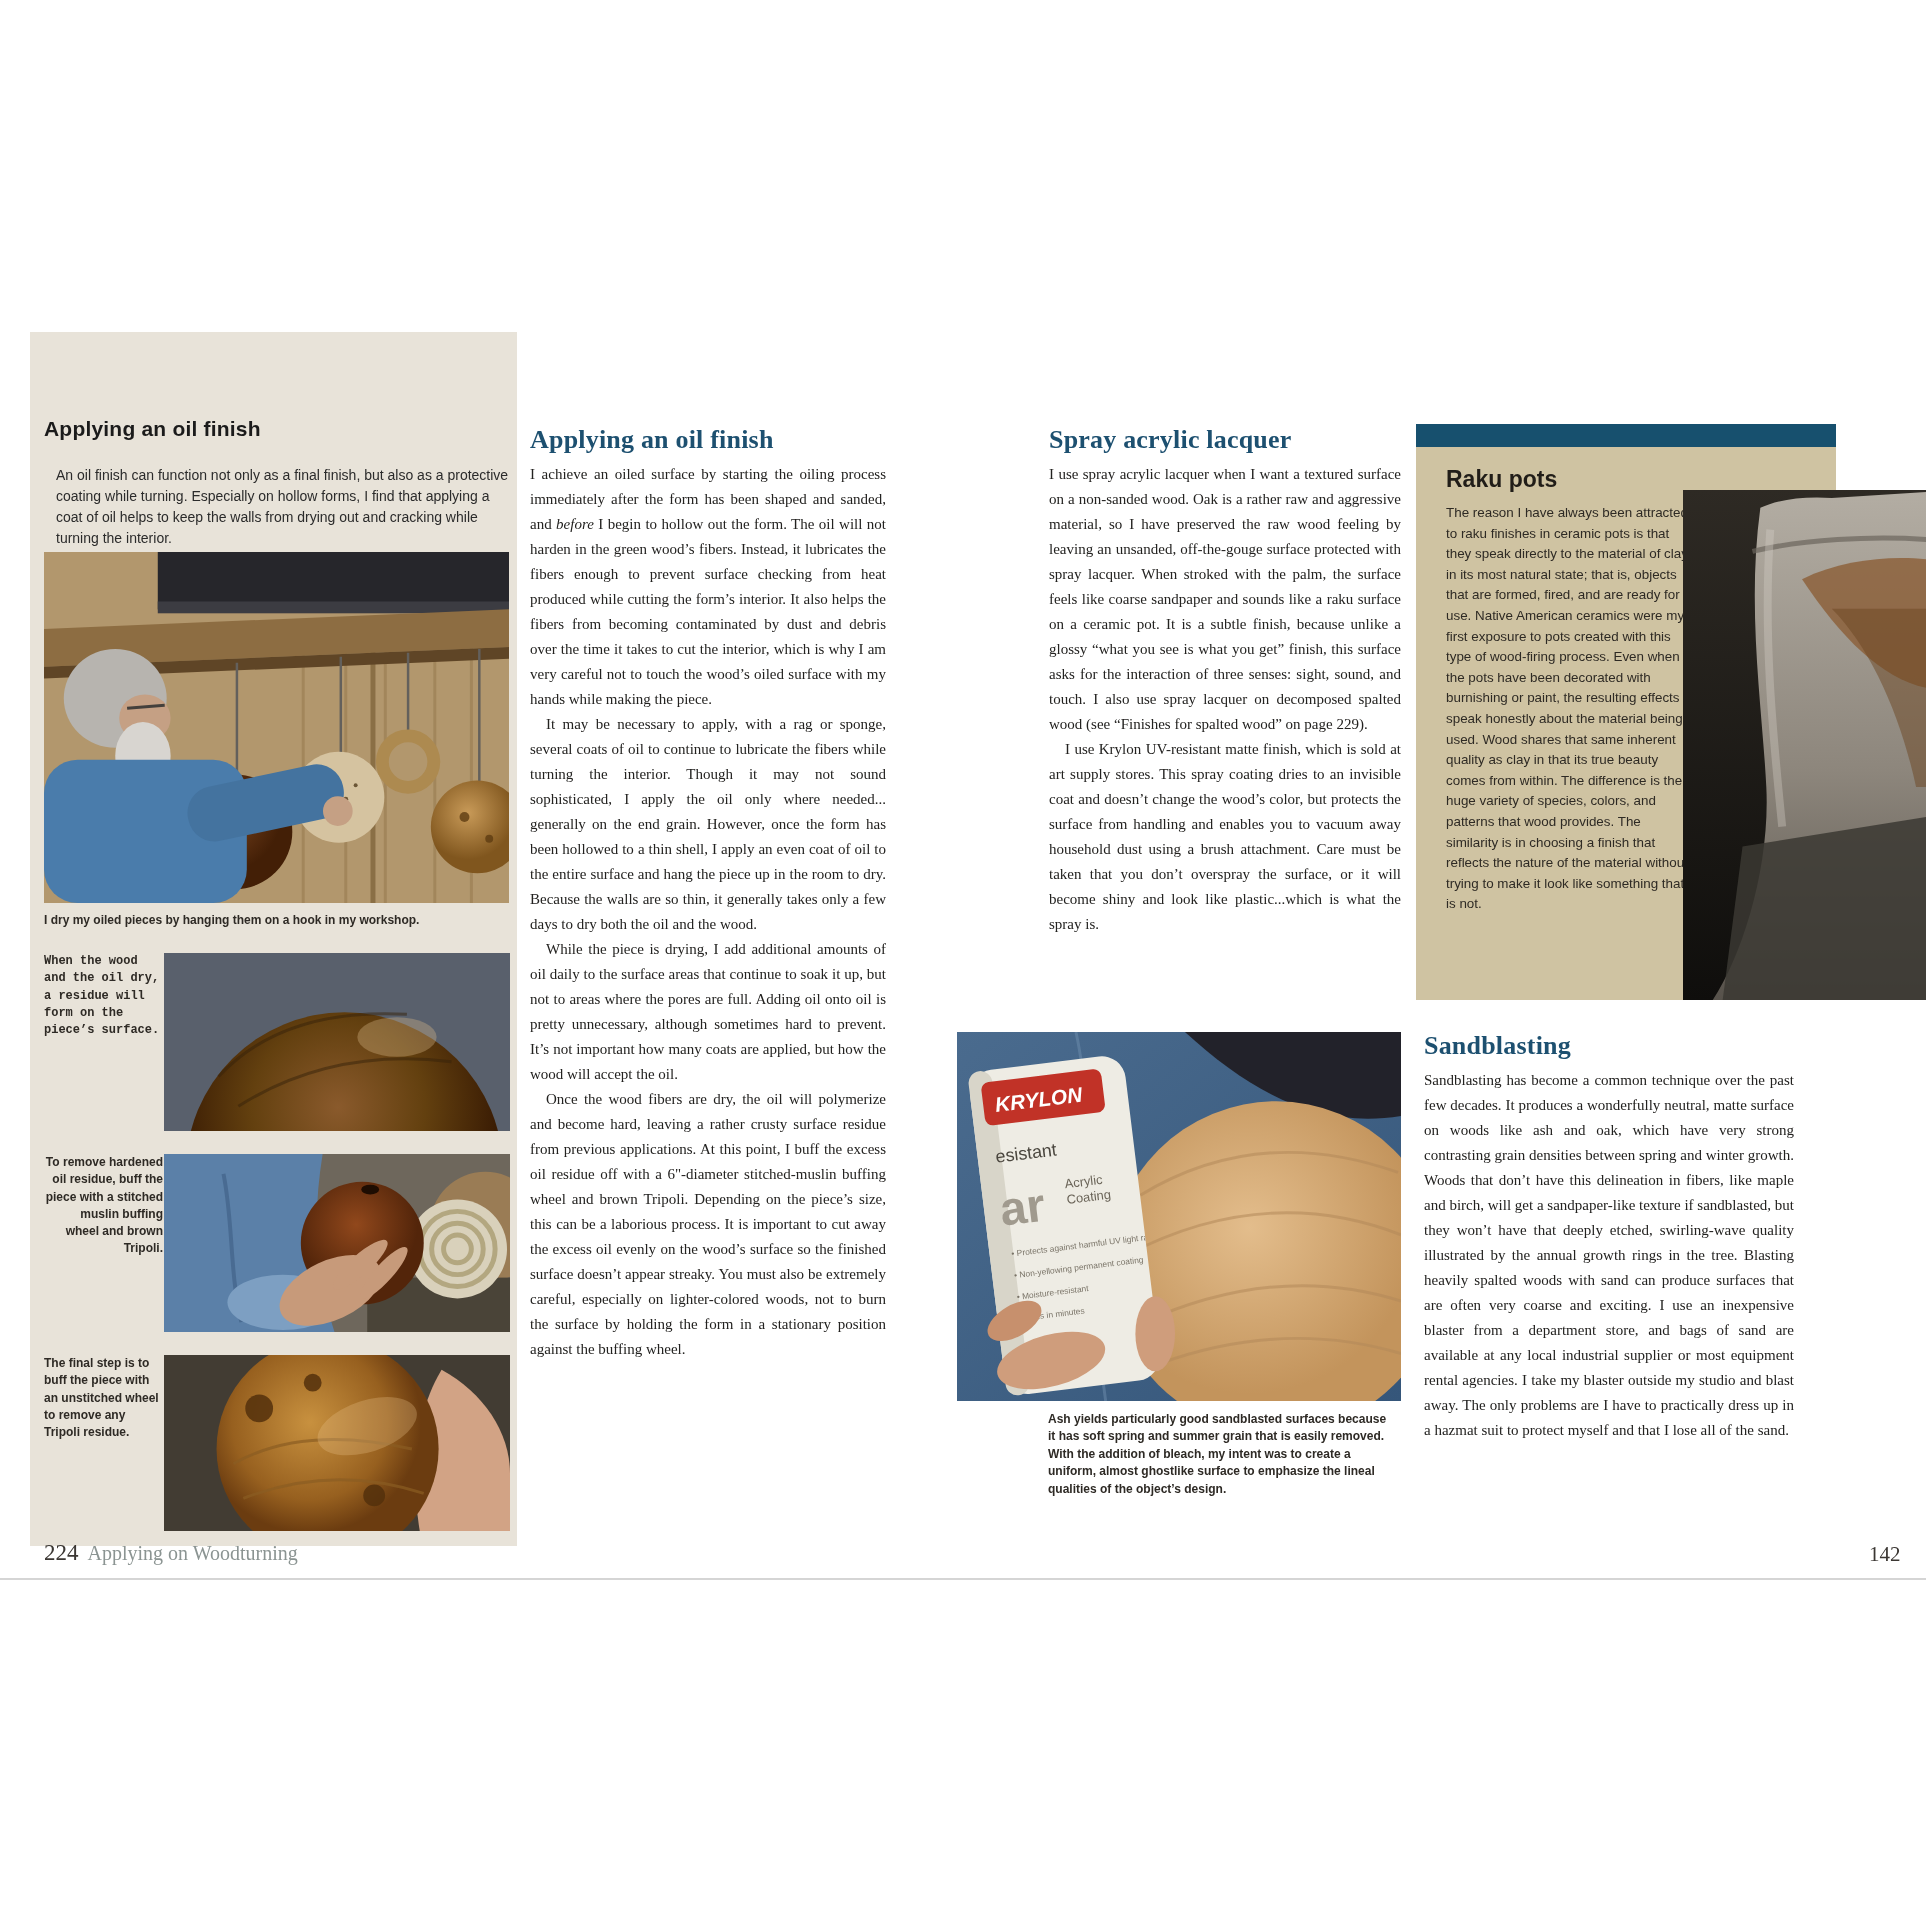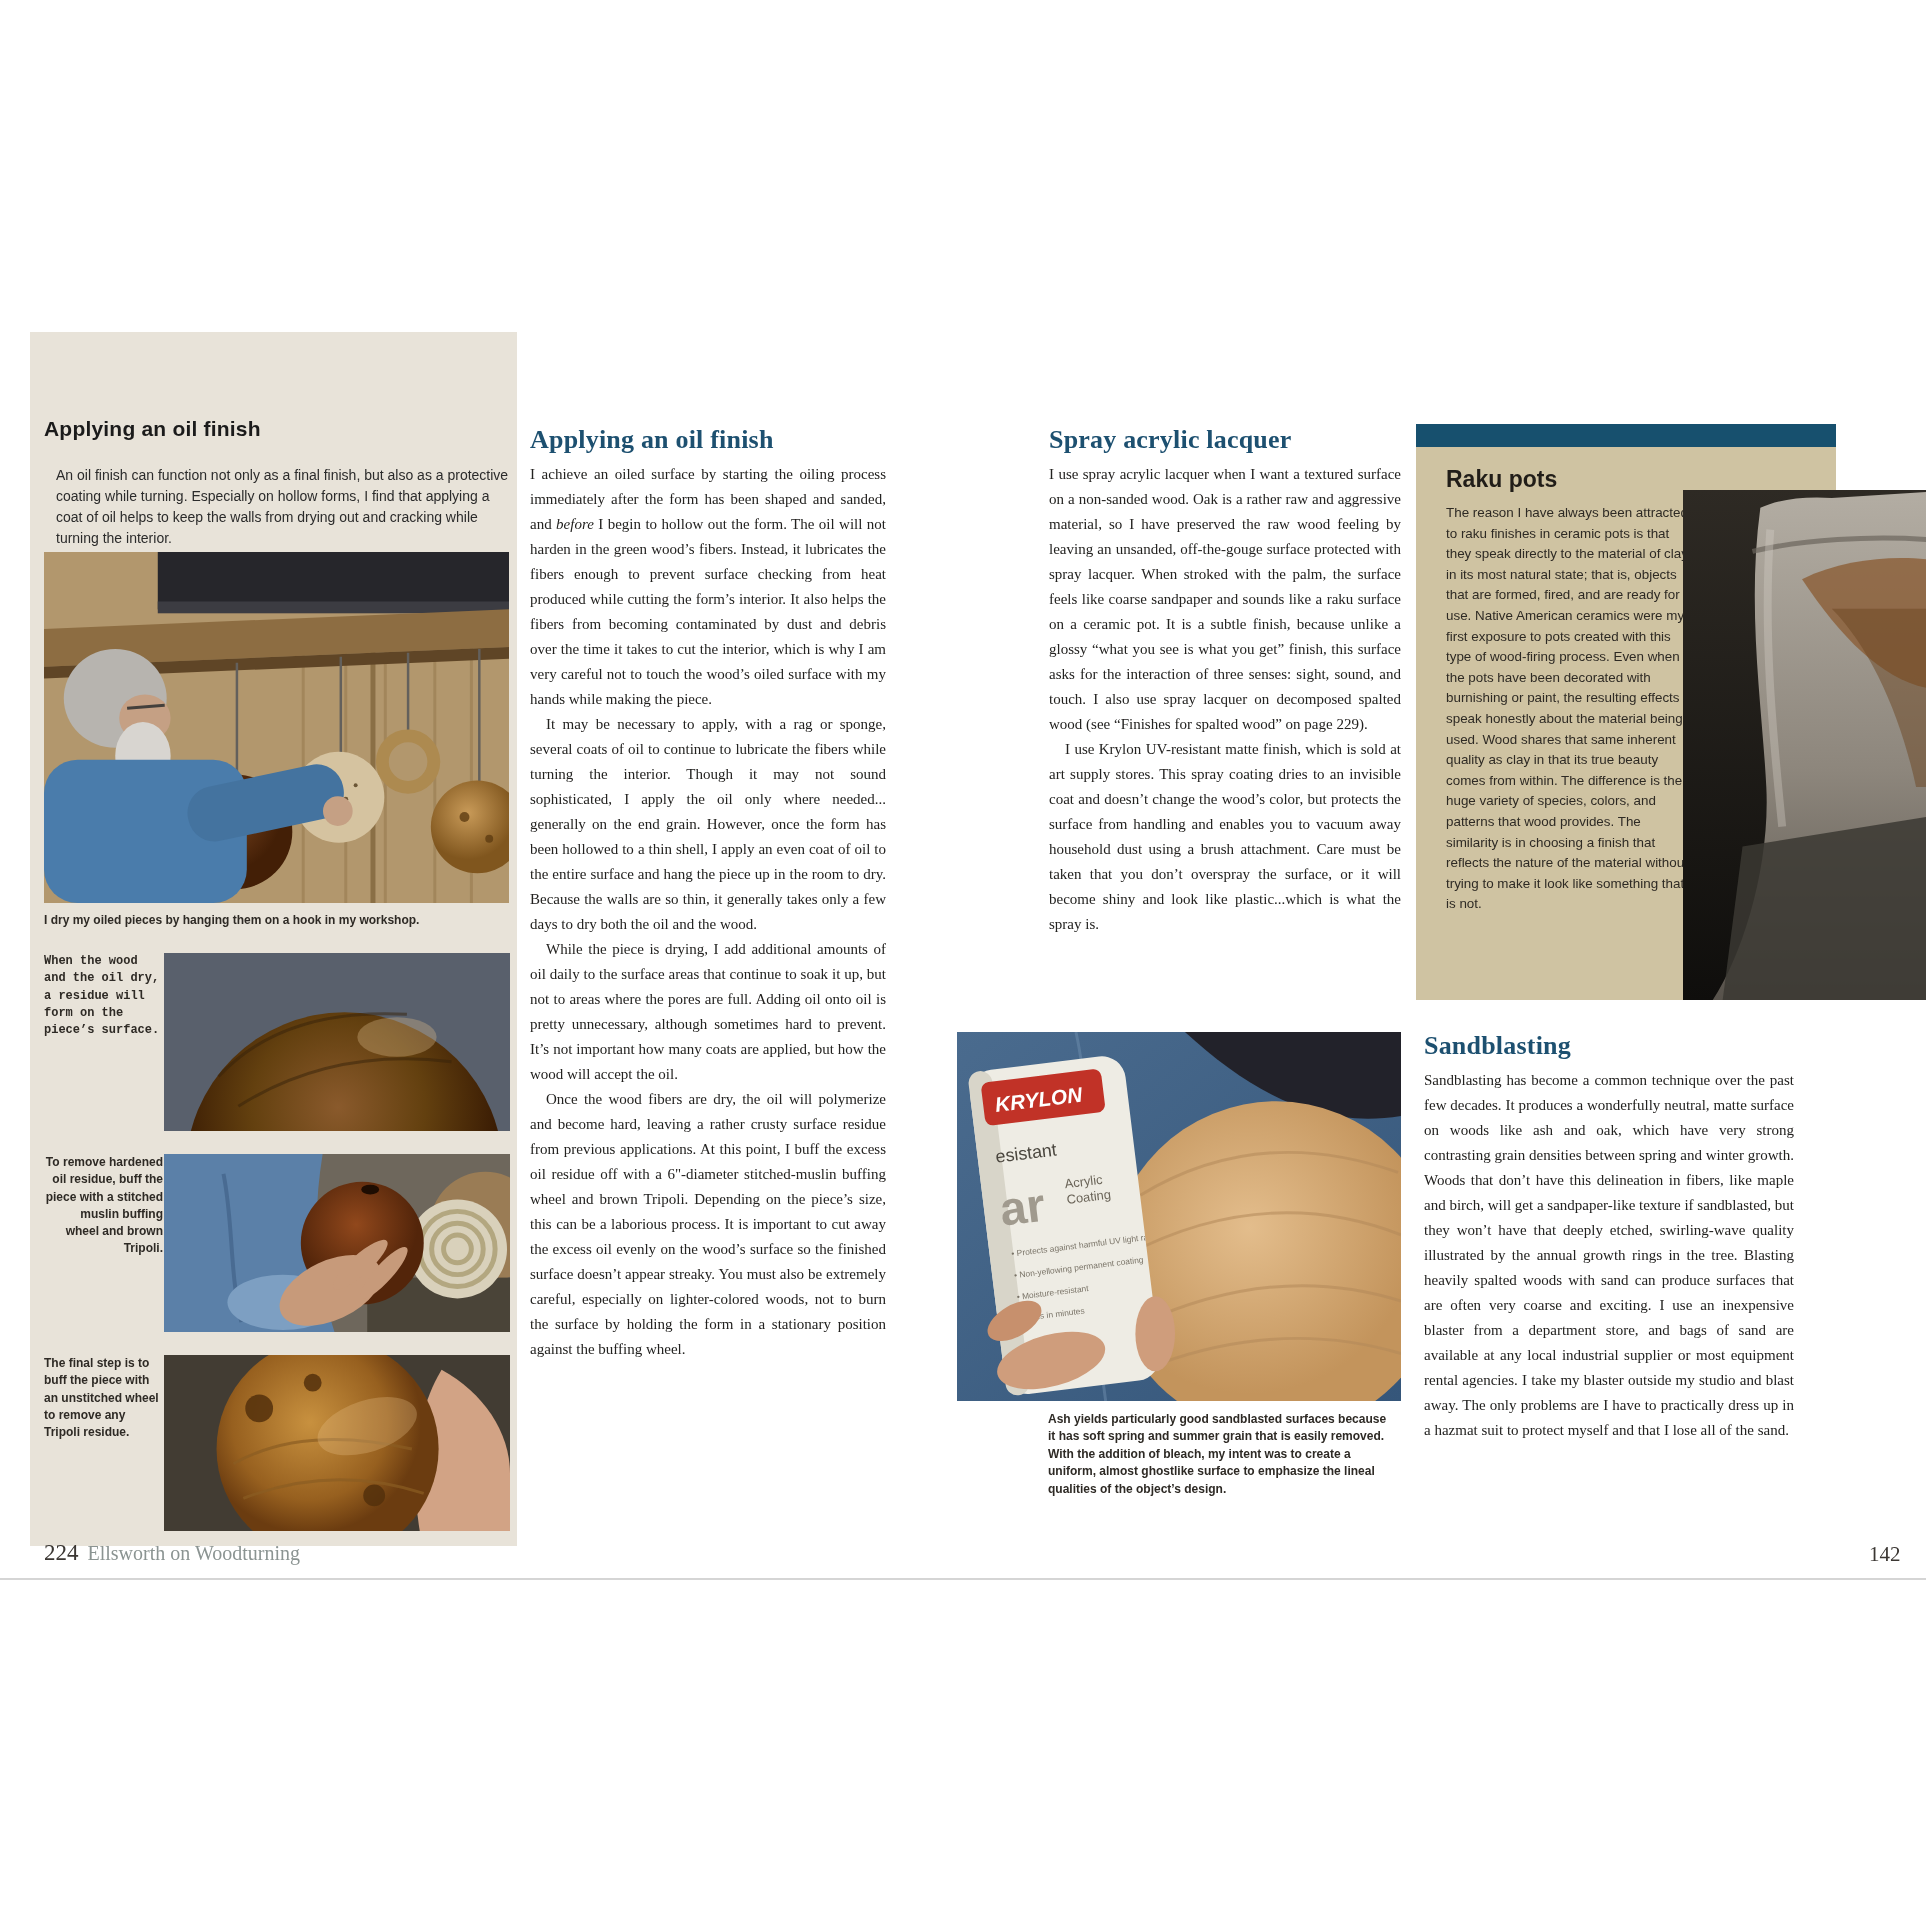--- a/index.html
+++ b/index.html
@@ -267,19 +267,19 @@
   </aside>
 
   <section class="article article-sand">
     <h2 class="shead">Sandblasting</h2>
     <div class="bodytext">
       <p>Sandblasting has become a common technique over the past few decades. It produces a wonderfully neutral, matte surface on woods like ash and oak, which have very strong contrasting grain densities between spring and winter growth. Woods that don’t have this delineation in fibers, like maple and birch, will get a sandpaper-like texture if sandblasted, but they won’t have that deeply etched, swirling-wave quality illustrated by the annual growth rings in the tree. Blasting heavily spalted woods with sand can produce surfaces that are often very coarse and exciting. I use an inexpensive blaster from a department store, and bags of sand are available at any local industrial supplier or most equipment rental agencies. I take my blaster outside my studio and blast away. The only problems are I have to practically dress up in a hazmat suit to protect myself and that I lose all of the sand.</p>
     </div>
   </section>
 
   <div class="footer-left">
-    <span class="folio">224</span><span class="booktitle">Ellsworth on Woodturning</span>
+    <span class="folio">224</span><span class="booktitle">Applying on Woodturning</span>
   </div>
   <div class="footer-right">142</div>
   <div class="bottom-rule"></div>
 
 </div>
 
 
 </body></html>

